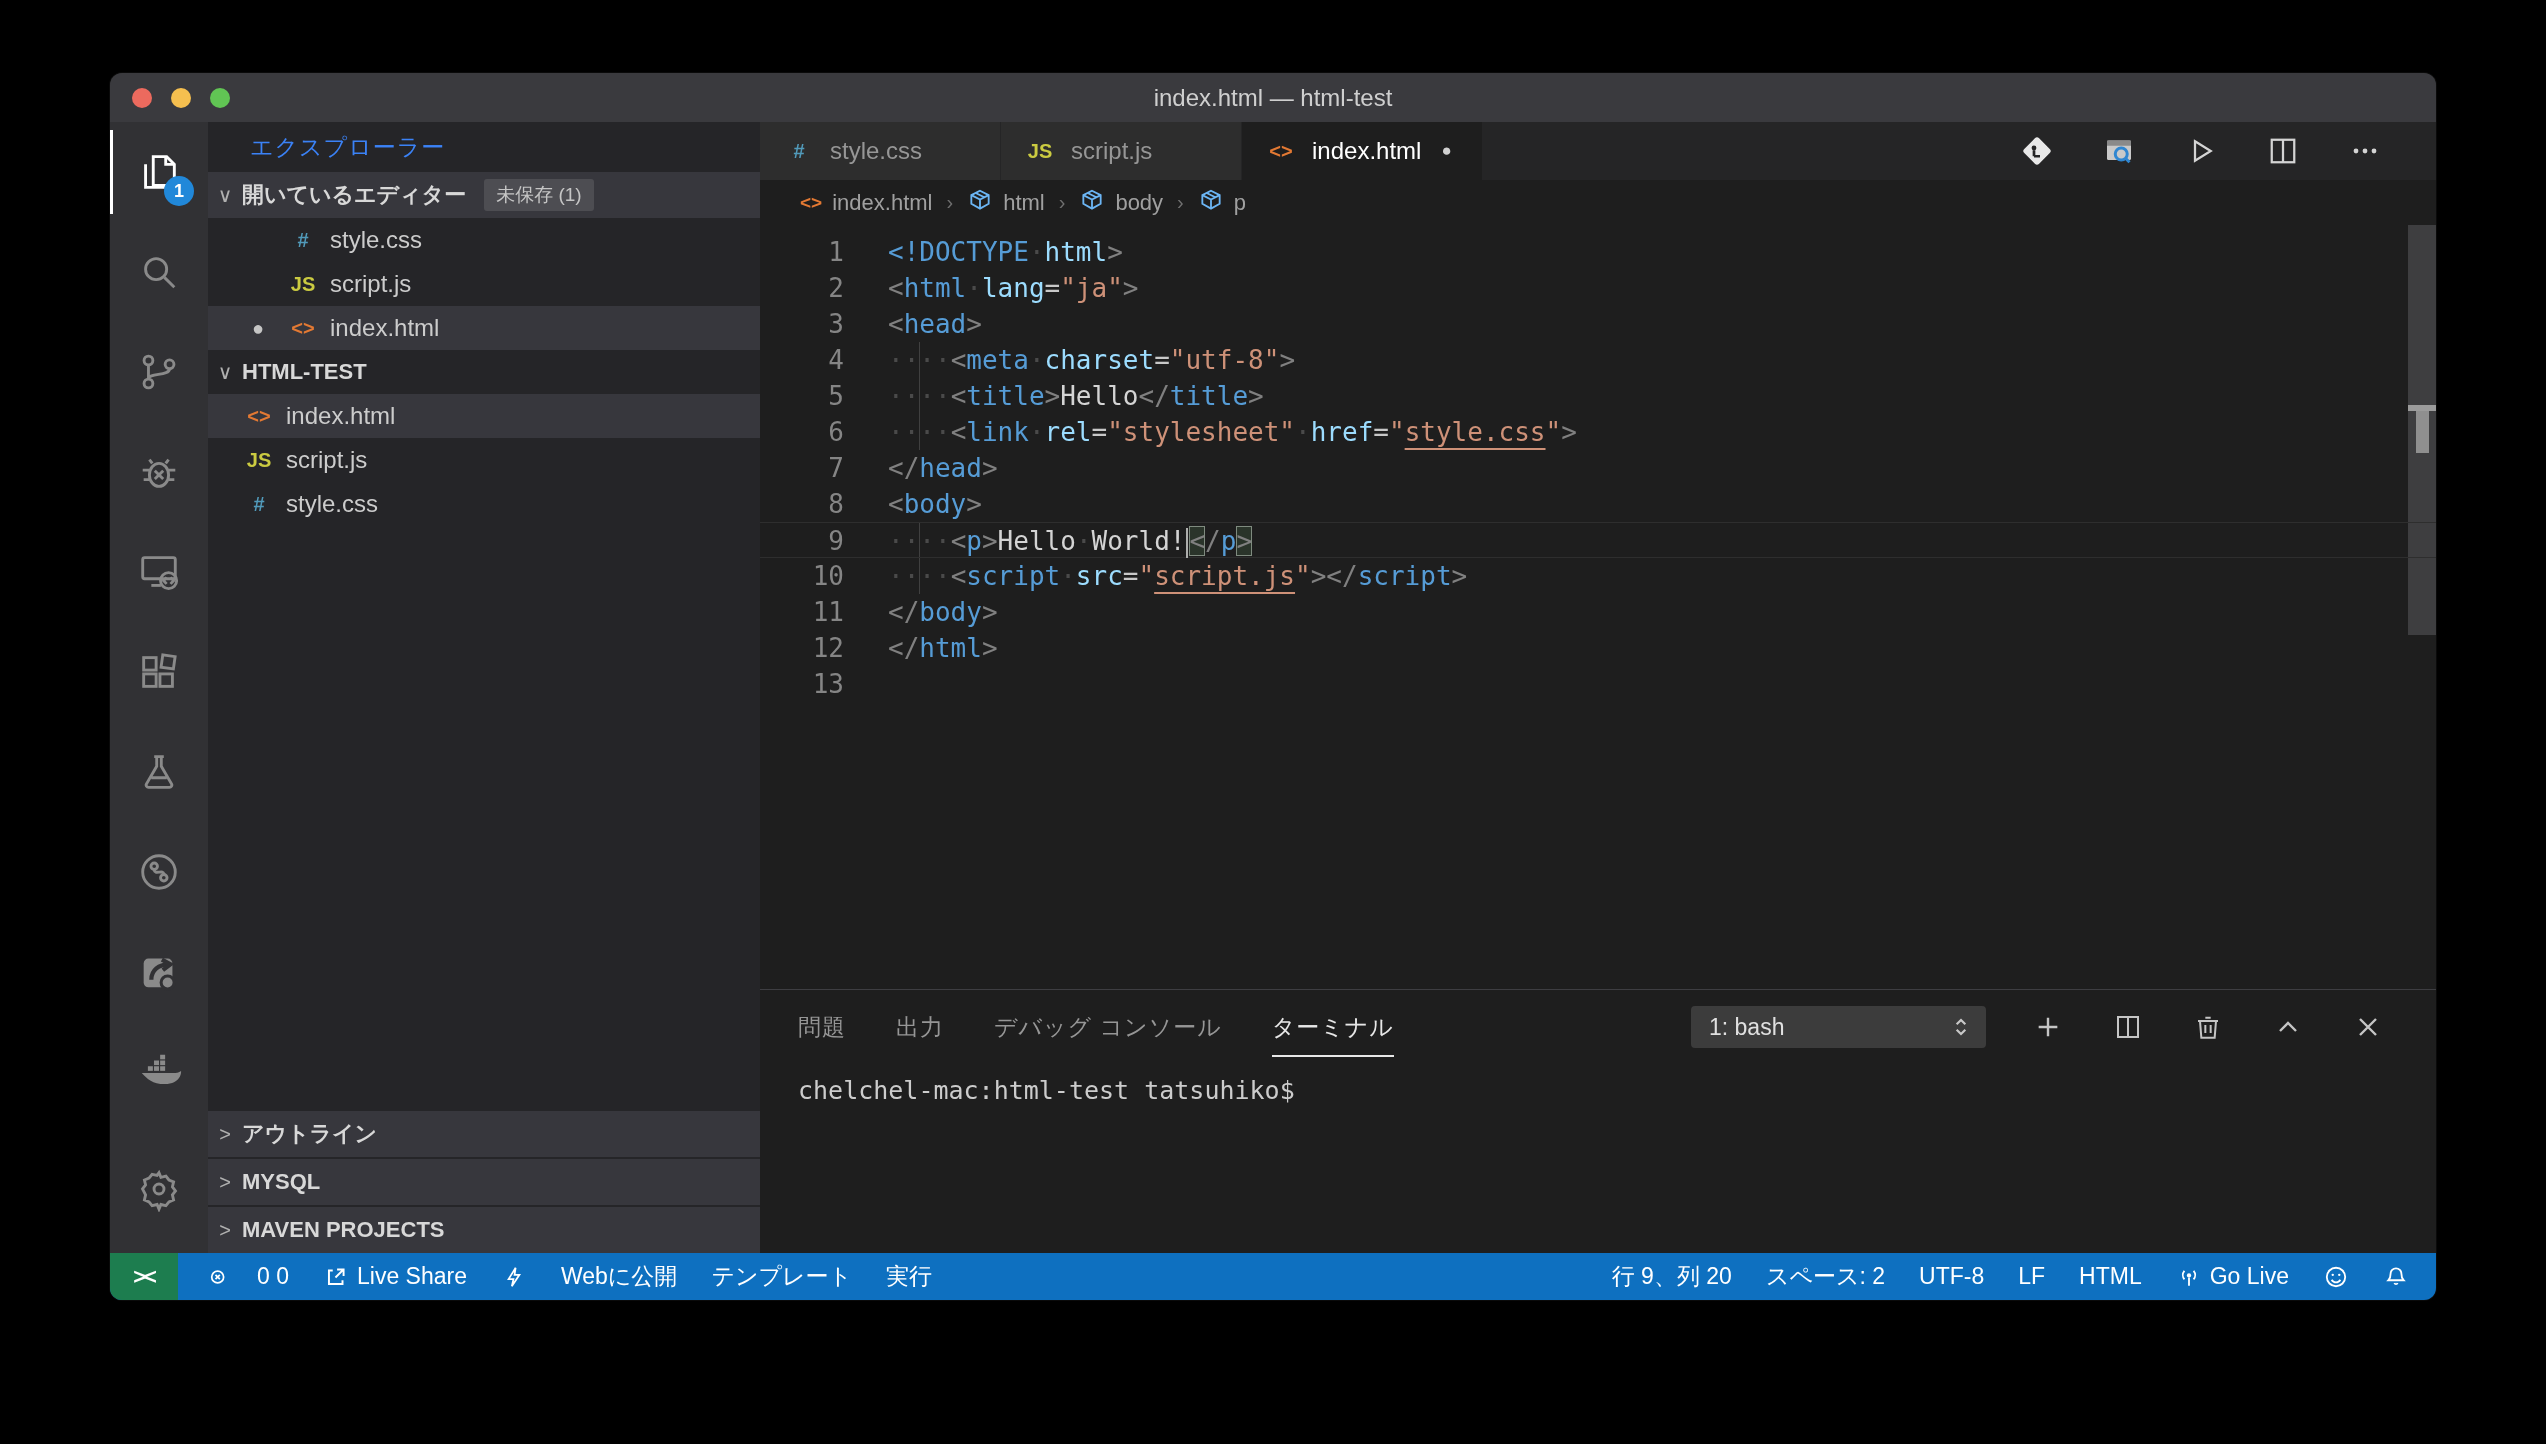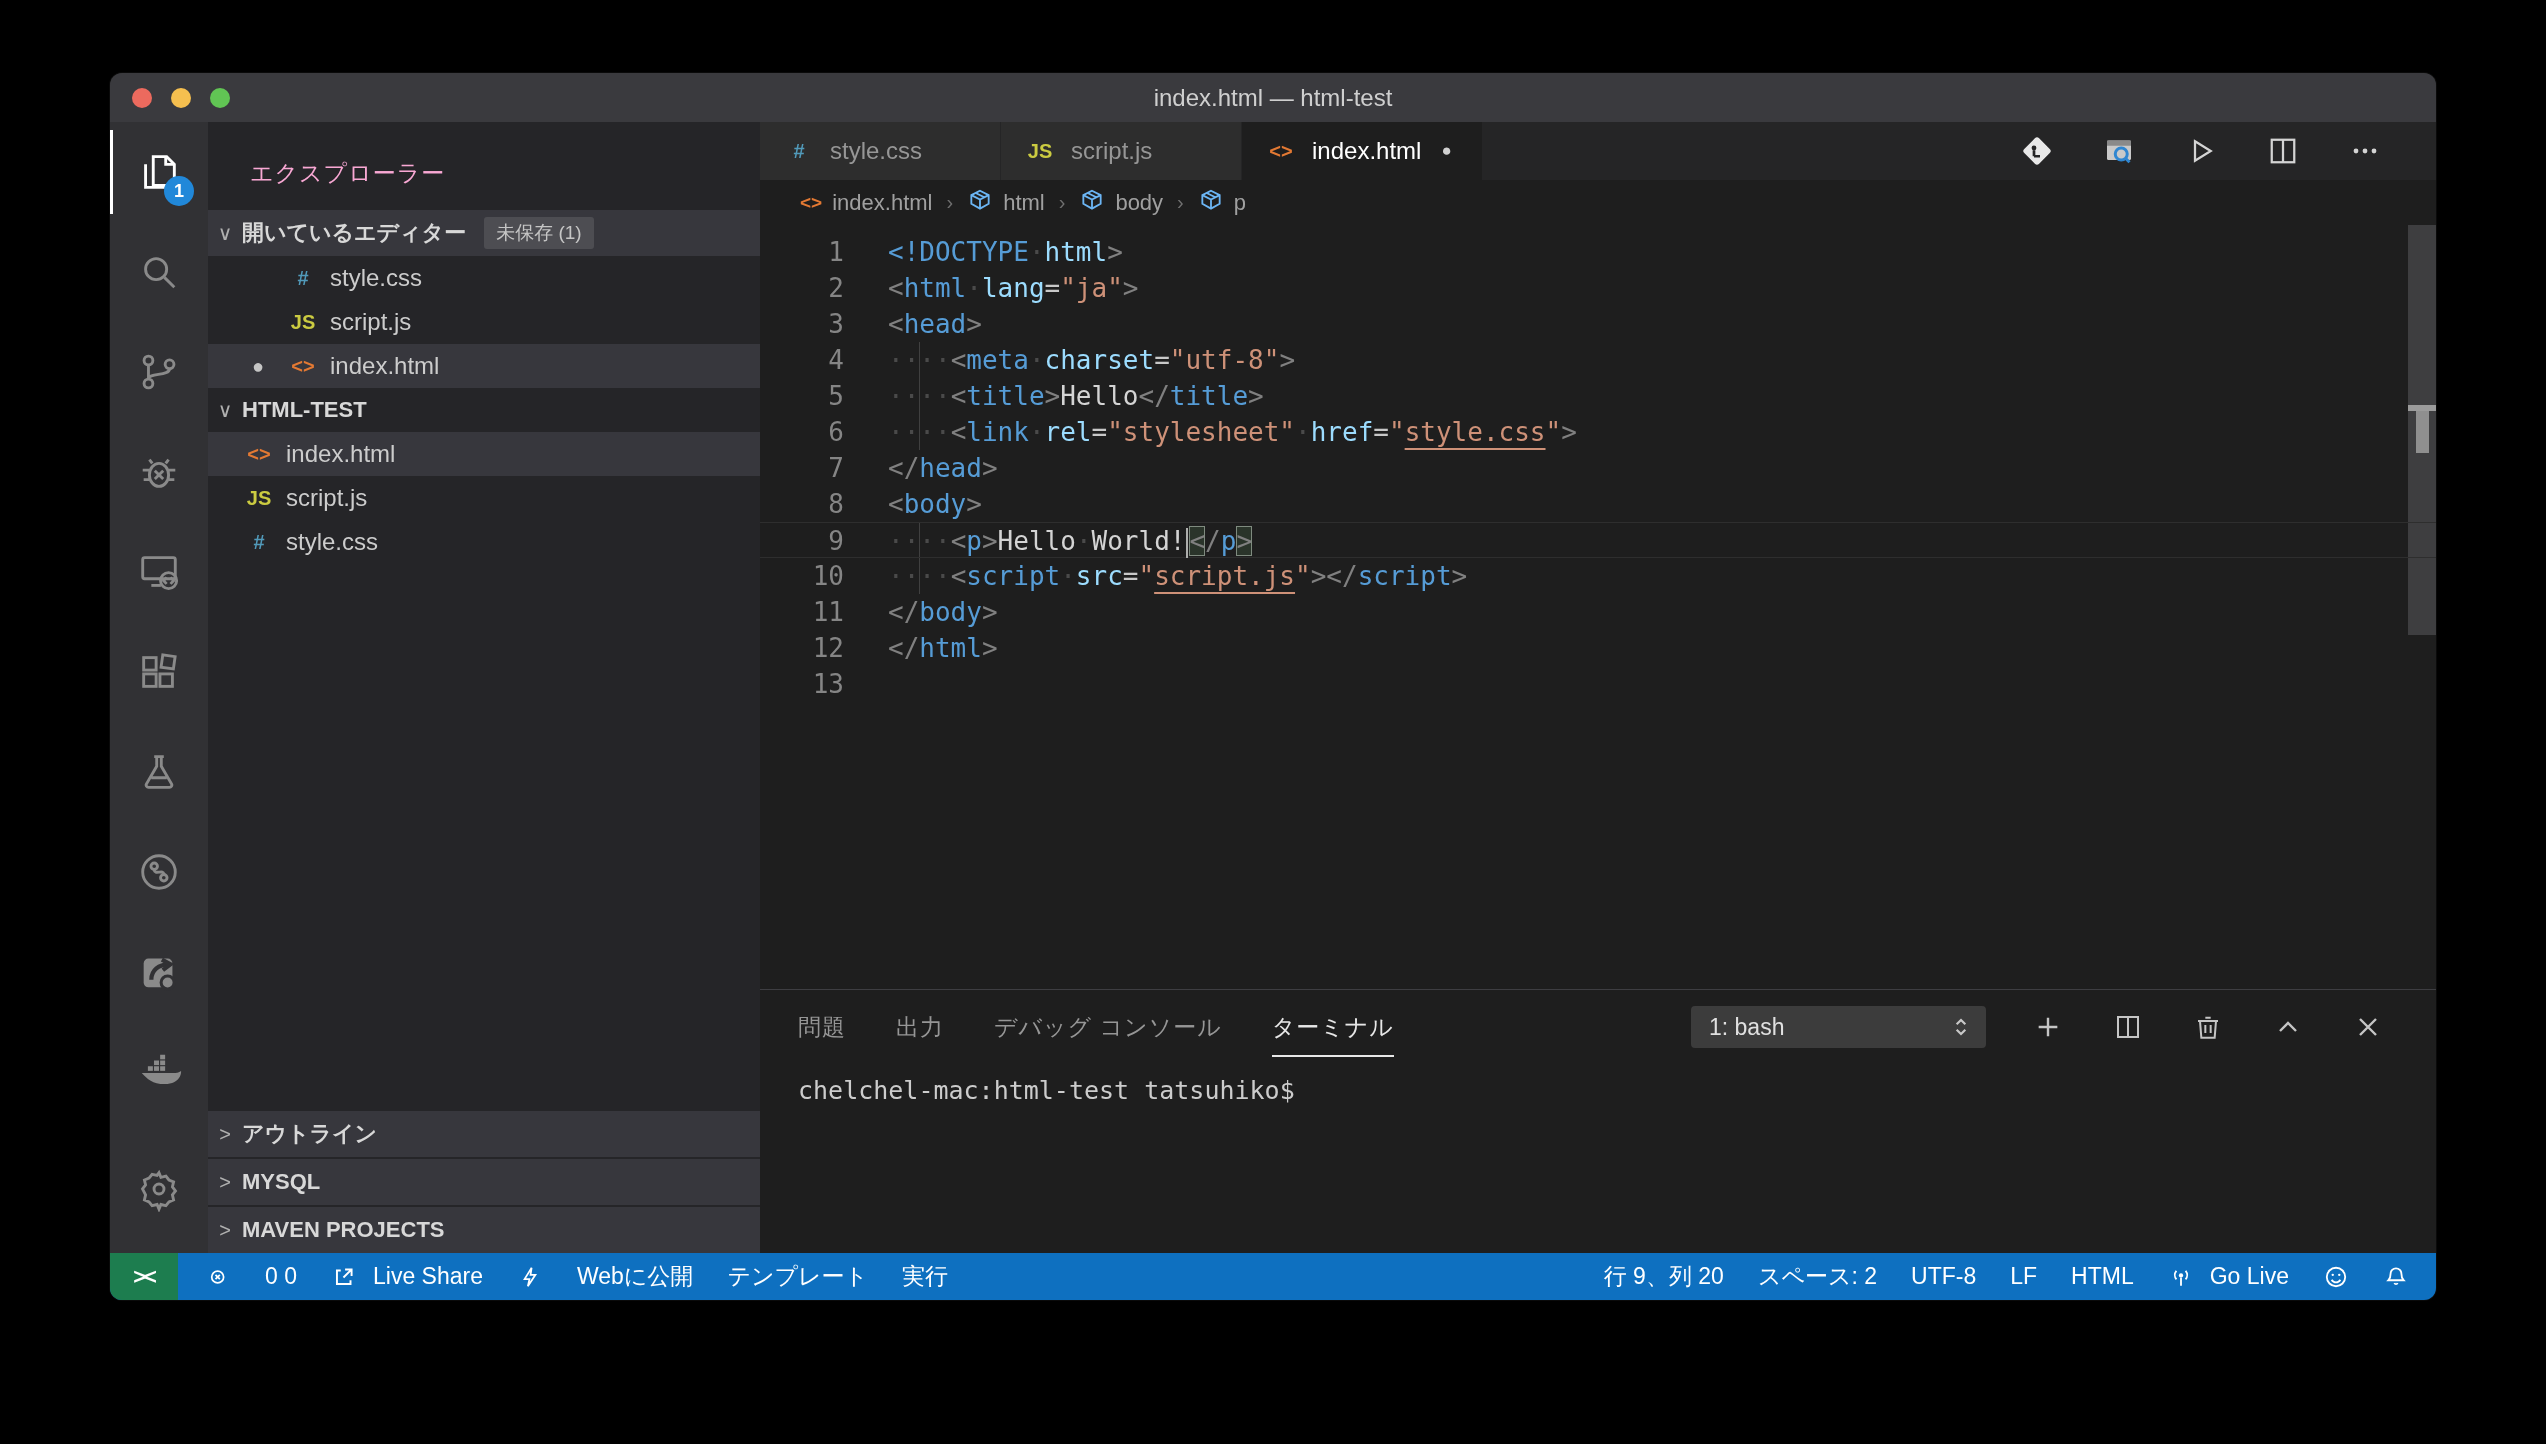--- a/index.html
+++ b/index.html
@@ -19,21 +19,21 @@
   .activitybar { width:98px; background:#313134; display:flex; flex-direction:column; align-items:center; flex:0 0 auto; }
   .ab-item { width:98px; height:100px; display:flex; align-items:center; justify-content:center; color:#8a8a8a; position:relative; }
   .ab-item.active { color:#ffffff; }
   .ab-item.active::before { content:""; position:absolute; left:0; top:8px; bottom:8px; width:3px; background:#fff; }
   .ab-item svg { width:46px; height:46px; }
   .ab-badge { position:absolute; right:14px; bottom:16px; min-width:30px; height:30px; border-radius:15px; background:#2188d9; color:#fff; font-size:18px; font-weight:bold; display:flex; align-items:center; justify-content:center; }
   .ab-item.gear { margin-top:auto; margin-bottom:14px; font-size:46px; }
 
   
   .sidebar { width:552px; background:#252528; flex:0 0 auto; display:flex; flex-direction:column; color:#cccccc; }
-  .sb-title { height:74px; display:flex; align-items:center; padding-left:42px; font-size:23px; color:#f9a8d4; letter-spacing:1px;margin-top:14px; }
+  .sb-title { height:50px; display:flex; align-items:center; padding-left:42px; font-size:23px; color:#3b82f6; letter-spacing:1px; }
   .section-header { height:46px; background:#37373d; display:flex; align-items:center; font-size:22px; font-weight:bold; color:#d8d8d8; }
   .chev { width:34px; text-align:center; color:#b0b0b0; font-weight:normal; font-size:20px; display:inline-block; }
   .badge-pill { margin-left:18px; background:#4d4d52; color:#c5c5c5; font-weight:normal; font-size:19px; padding:3px 12px; border-radius:3px; }
   .sb-row { height:44px; display:flex; align-items:center; font-size:24px; color:#cccccc; position:relative; }
   .sb-row.selected { background:#37373d; }
   .sb-row .dot { position:absolute; left:44px; color:#c5c5c5; font-size:20px; }
   .fi { font-weight:bold; font-size:20px; width:34px; display:inline-block; text-align:center; flex:0 0 auto; }
   .fi.css { color:#519aba; } .fi.js { color:#cbcb41; } .fi.html { color:#e37933; }
   .folder-header { height:44px; display:flex; align-items:center; font-size:22px; font-weight:bold; color:#d8d8d8; }
   .sb-bottom { margin-top:auto; }
@@ -81,21 +81,21 @@
   .panel-controls { margin-left:auto; display:flex; align-items:center; gap:44px; }
   .term-select { width:295px; height:42px; background:#3c3c3c; border-radius:4px; display:flex; align-items:center; padding:0 12px 0 18px; color:#e0e0e0; font-size:23px;text-align:center; }
   .term-select svg { margin-left:auto; width:26px; height:26px; color:#c8c8c8; }
   .pc-icon { width:36px; height:36px; color:#c5c5c5; display:flex; align-items:center; justify-content:center; }
   .pc-icon svg { width:32px; height:32px; }
   .terminal-body { flex:1; padding:12px 17px 0 38px; font-family:"DejaVu Sans Mono","Liberation Mono",monospace; font-size:25px; color:#cccccc; }
 
   
   .statusbar { height:47px; background:#0e70c0; flex:0 0 auto; display:flex; align-items:center; color:#ffffff; font-size:23px; }
   .sb-remote { width:68px; height:100%; background:#1d7d4f; display:flex; align-items:center; justify-content:center; font-weight:bold; font-size:22px; letter-spacing:-2px; flex:0 0 auto; }
-  .status-item { display:flex; align-items:center; gap:16px; padding:0 17px; height:100%; }
+  .status-item { display:flex; align-items:center; gap:8px; padding:0 17px; height:100%; }
   .status-item svg { width:26px; height:26px; }
   .status-right { margin-left:auto; display:flex; height:100%; padding-right:10px; }
 </style>
 </head>
 <body>
 
 <div class="window">
 
   <div class="titlebar">
     <div class="traffic">

